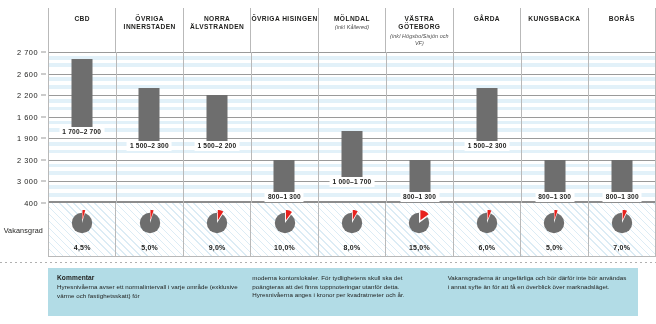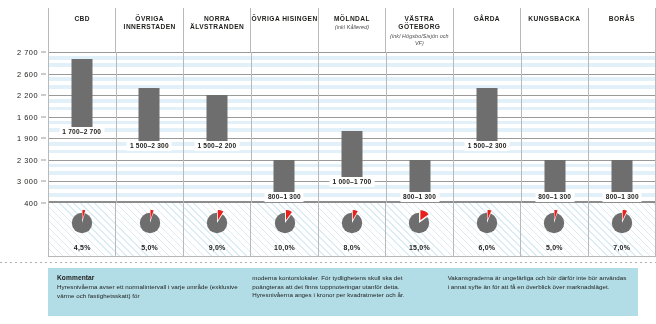--- a/index.html
+++ b/index.html
@@ -247,20 +247,21 @@
           <div class="bar" style="top: 107.857px; height: 35.9524px;"></div>
           <div class="rangelabel" style="top: 139.81px;">800–1 300</div>
         </div>
         <div class="col">
           <div class="bar" style="top: 107.857px; height: 35.9524px;"></div>
           <div class="rangelabel" style="top: 139.81px;">800–1 300</div>
         </div>
       </div>
   </div>
 
+  <div class="vaclabel">Vakansgrad</div>
   <div class="vacrow" id="vacrow">
       <div class="vcell">
         <svg class="pie" viewBox="0 0 26 28">
           <circle cx="13" cy="14" r="11" fill="#6e6e6e"></circle>
           <path d="M 13 14 L 13 3 A 11 11 0 0 1 16.06890216643152 3.436769457553627 Z" fill="#ffffff"></path>
           <path d="M 13.450883942200266 10.831924295307015 L 13.450883942200266 -0.16807570469298483 A 11 11 0 0 1 16.519786108631788 0.2686937528606421 Z" fill="#e8201c"></path>
         </svg>
         <div class="pct">4,5%</div>
       </div>
       <div class="vcell">

